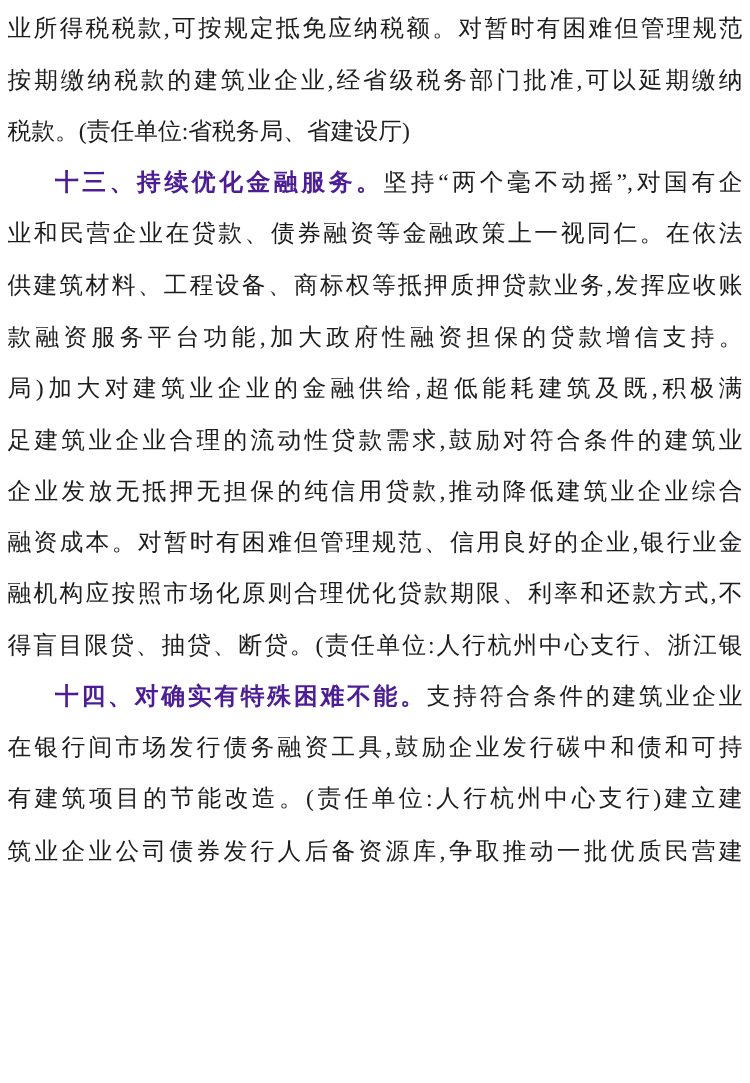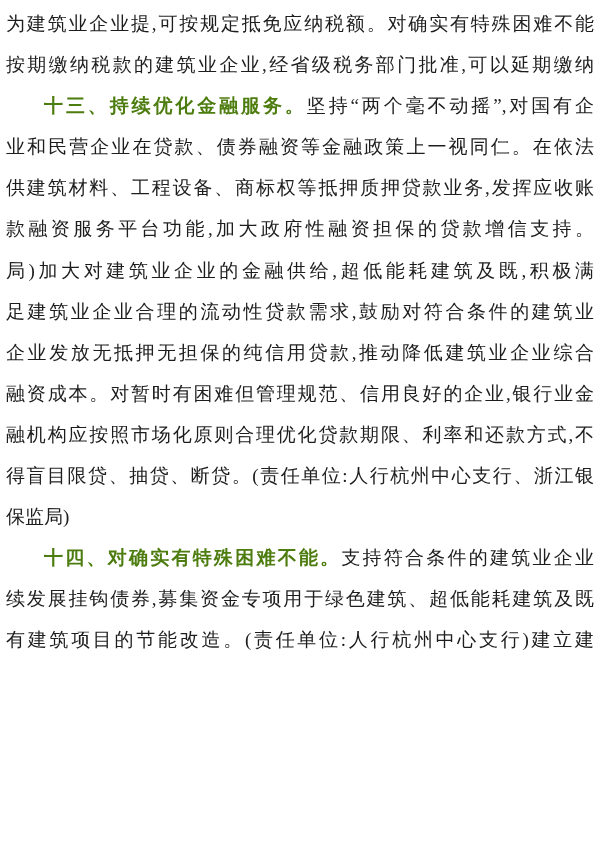--- a/index.html
+++ b/index.html
@@ -33,38 +33,39 @@
   .line.fill {
     text-align-last: justify;
     -moz-text-align-last: justify;
   }
   .line.indent {
     text-indent: 2em;
   }
   .seg-bold {
     font-family: "Liberation Sans", "DejaVu Sans", sans-serif;
     font-weight: 700;
-    color: #4d7c0f;
+    color: #4c1d95;
   }
 </style>
 </head>
 <body>
 
 <div class="page">
   <div id="doc">
-      <div class="line fill"><span class="seg-normal">为建筑业企业提,可按规定抵免应纳税额。对确实有特殊困难不能</span></div>
+      <div class="line fill"><span class="seg-normal">业所得税税款,可按规定抵免应纳税额。对暂时有困难但管理规范</span></div>
       <div class="line fill"><span class="seg-normal">按期缴纳税款的建筑业企业,经省级税务部门批准,可以延期缴纳</span></div>
+      <div class="line"><span class="seg-normal">税款。(责任单位:省税务局、省建设厅)</span></div>
       <div class="line fill indent"><span class="seg-bold">十三、持续优化金融服务。</span><span class="seg-normal">坚持“两个毫不动摇”,对国有企</span></div>
       <div class="line fill"><span class="seg-normal">业和民营企业在贷款、债券融资等金融政策上一视同仁。在依法</span></div>
       <div class="line fill"><span class="seg-normal">供建筑材料、工程设备、商标权等抵押质押贷款业务,发挥应收账</span></div>
       <div class="line fill"><span class="seg-normal">款融资服务平台功能,加大政府性融资担保的贷款增信支持。</span></div>
       <div class="line fill"><span class="seg-normal">局)加大对建筑业企业的金融供给,超低能耗建筑及既,积极满</span></div>
       <div class="line fill"><span class="seg-normal">足建筑业企业合理的流动性贷款需求,鼓励对符合条件的建筑业</span></div>
       <div class="line fill"><span class="seg-normal">企业发放无抵押无担保的纯信用贷款,推动降低建筑业企业综合</span></div>
       <div class="line fill"><span class="seg-normal">融资成本。对暂时有困难但管理规范、信用良好的企业,银行业金</span></div>
       <div class="line fill"><span class="seg-normal">融机构应按照市场化原则合理优化贷款期限、利率和还款方式,不</span></div>
       <div class="line fill"><span class="seg-normal">得盲目限贷、抽贷、断贷。(责任单位:人行杭州中心支行、浙江银</span></div>
-      <div class="line"><span class="seg-normal">保监局)</span></div>
       <div class="line fill indent"><span class="seg-bold">十四、对确实有特殊困难不能。</span><span class="seg-normal">支持符合条件的建筑业企业</span></div>
-      <div class="line fill"><span class="seg-normal">续发展挂钩债券,募集资金专项用于绿色建筑、超低能耗建筑及既</span></div>
+      <div class="line fill"><span class="seg-normal">在银行间市场发行债务融资工具,鼓励企业发行碳中和债和可持</span></div>
       <div class="line fill"><span class="seg-normal">有建筑项目的节能改造。(责任单位:人行杭州中心支行)建立建</span></div>
+      <div class="line fill"><span class="seg-normal">筑业企业公司债券发行人后备资源库,争取推动一批优质民营建</span></div>
     </div>
 </div>
 
 </body></html>

